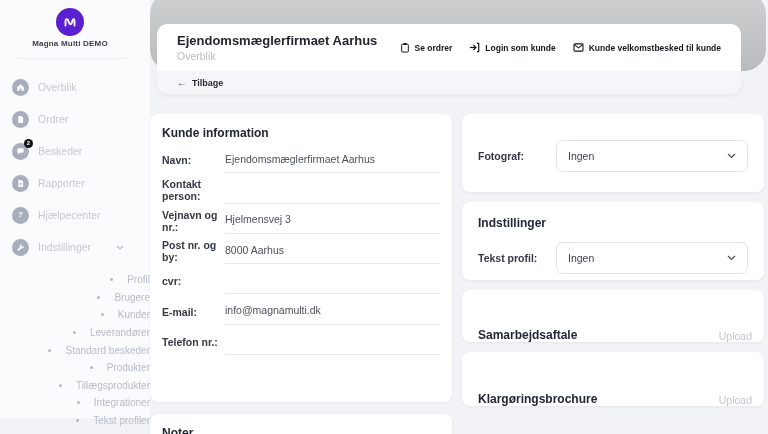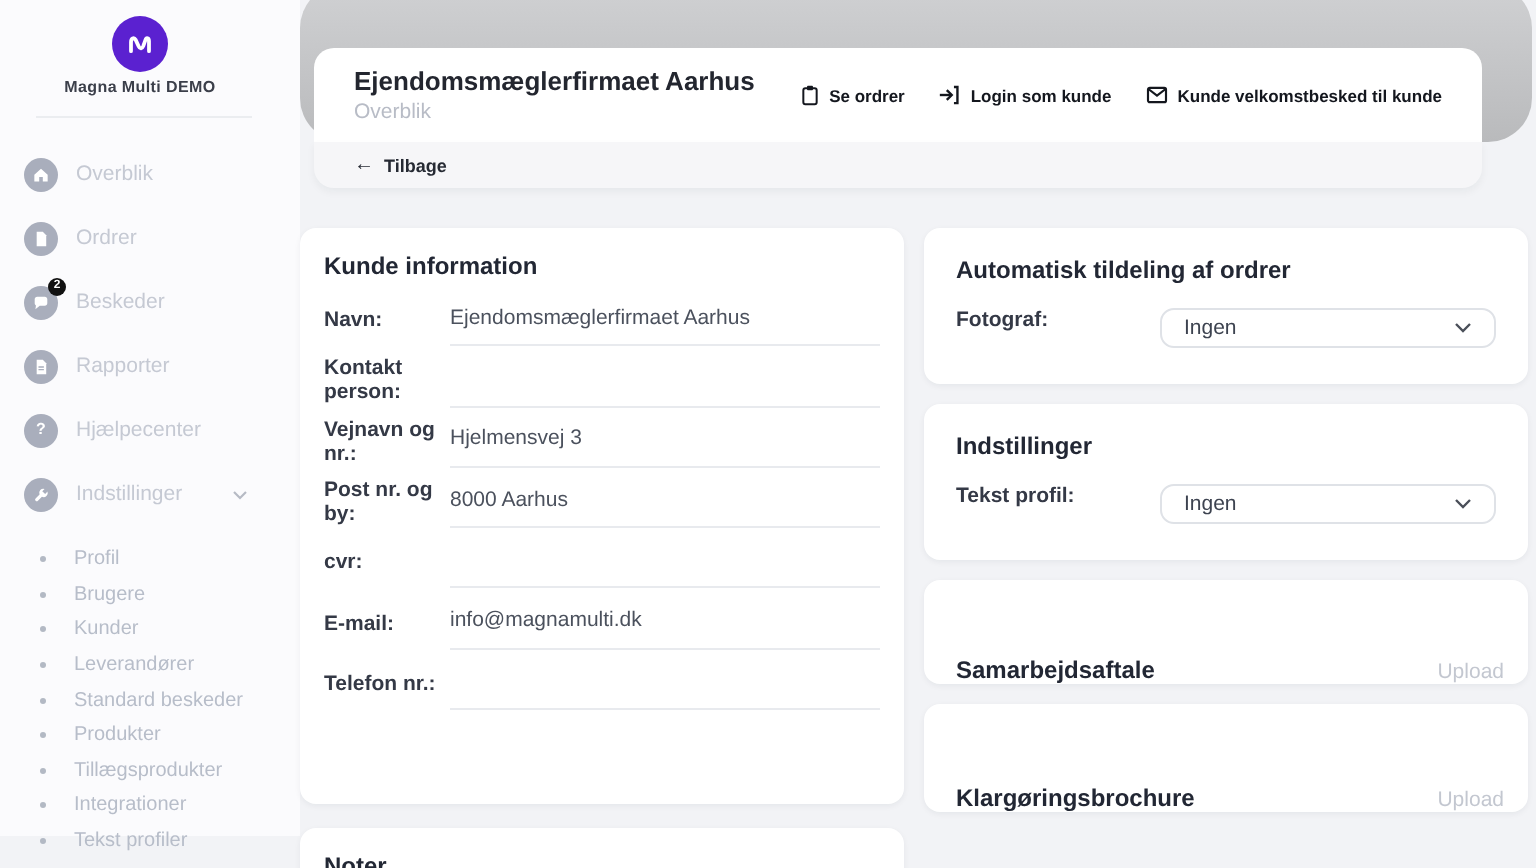--- a/index.html
+++ b/index.html
@@ -13,21 +13,21 @@
   .brand-name{margin-top:3px;font-size:8px;font-weight:bold;color:#3b3f4a;text-align:center;letter-spacing:.2px;margin-left:-10px;}
   .side-divider{margin:10px 24px 0 18px;border-top:1px solid #ebedf0;}
   .nav{margin-top:12px;}
   .nav-item{display:flex;align-items:center;height:32px;padding-left:12px;cursor:pointer;}
   .nav-icon{position:relative;width:17px;height:17px;border-radius:50%;background:#a9aebc;display:flex;align-items:center;justify-content:center;flex:none;}
   .nav-icon .qmark{color:#fff;font-size:8px;font-weight:bold;line-height:1;}
   .badge{position:absolute;top:-4px;right:-4px;width:9px;height:9px;border-radius:50%;background:#111111;color:#fff;font-size:6px;line-height:9px;text-align:center;font-weight:bold;}
   .nav-label{margin-left:9px;font-size:10.5px;color:#c5c9d3;}
   .nav-chevron{margin-left:auto;margin-right:26px;display:flex;}
   .subnav{margin-top:8px;}
-  .sub-item{display:flex;align-items:center;height:17.6px;padding-left:20px;cursor:pointer;}
+  .sub-item{display:flex;align-items:center;height:17.6px;padding-left:20px;cursor:pointer;justify-content:flex-end;}
   .bullet{width:3px;height:3px;border-radius:50%;background:#b3b9c4;flex:none;}
   .sub-label{margin-left:14px;font-size:10px;color:#b7bdc9;}
 
   
   .main{position:absolute;left:150px;top:16px;width:618px;height:434px;}
   .gray-band{position:absolute;left:0;top:-24px;width:616px;height:79px;border-radius:22px;background:linear-gradient(#d0d1d3,#b9babc);}
   .header-card{position:absolute;left:7px;top:8px;width:584px;height:47px;background:#ffffff;border-radius:10px 10px 0 0;display:flex;align-items:center;padding:0 20px;box-sizing:border-box;}
   .header-title{font-size:13px;font-weight:bold;color:#23262f;}
   .header-subtitle{font-size:10.5px;color:#b8bcc6;margin-top:2px;}
   .header-actions{margin-left:auto;display:flex;align-items:center;gap:17px;}
@@ -44,23 +44,23 @@
   .card-kunde{margin-top:8px;height:288px;padding:12px 12px;}
   .fields{margin-top:5px;}
   .field-row{display:flex;height:30.3px;}
   .field-label{width:63px;flex:none;display:flex;align-items:center;font-size:10.5px;font-weight:bold;color:#343946;}
   .field-value{flex:1;display:flex;align-items:center;border-bottom:1px solid #e8eaee;margin-bottom:2px;font-size:10.5px;color:#4b515d;padding-left:0px;}
   .card-noter{margin-top:12px;height:70px;padding:12px;}
 
   .col-right{position:absolute;left:312px;top:0;width:302px;}
   .card-select{margin-top:8px;height:78px;padding:14px 16px;}
   .card-select + .card-select{margin-top:10px;}
-  .select-row{margin-top:12px;display:flex;align-items:flex-start;gap:24px;}
+  .select-row{margin-top:12px;display:flex;align-items:center;}
   .select-label{width:78px;flex:none;font-size:10.5px;font-weight:bold;color:#343946;}
-  .select-box{flex:1;height:20px;border:1px solid #dfe2e7;border-radius:7px;background:#fff;display:flex;align-items:center;justify-content:space-between;padding:0 11px;cursor:pointer;box-sizing:border-box;}
+  .select-box{flex:1;height:32px;border:1px solid #dfe2e7;border-radius:7px;background:#fff;display:flex;align-items:center;justify-content:space-between;padding:0 11px;cursor:pointer;box-sizing:border-box;}
   .select-value{font-size:10.5px;color:#3d4350;}
   .card-upload{margin-top:10px;height:52px;padding:0 12px 0 16px;display:flex;align-items:flex-end;justify-content:space-between;}
   .card-upload.tall{height:54px;}
   .upload-link{font-size:10.5px;color:#c3c7d0;cursor:pointer;}
 </style>
 </head>
 <body>
 
 <div class="app">
 
@@ -249,21 +249,20 @@
           </div>
         </div>
 
         <div class="card card-noter">
           <div class="card-title">Noter</div>
         </div>
       </div>
 
       <div class="col-right">
         <div class="card card-select">
-          <div class="card-title">Automatisk tildeling af ordrer</div>
           <div class="select-row">
             <span class="select-label">Fotograf:</span>
             <div class="select-box">
               <span class="select-value">Ingen</span>
               <svg width="9" height="6" viewBox="0 0 9 6">
                   <polyline points="1,1 4.5,4.5 8,1" fill="none" stroke="#4a4f59" stroke-width="1.2"></polyline>
                 </svg>
             </div>
           </div>
         </div>

